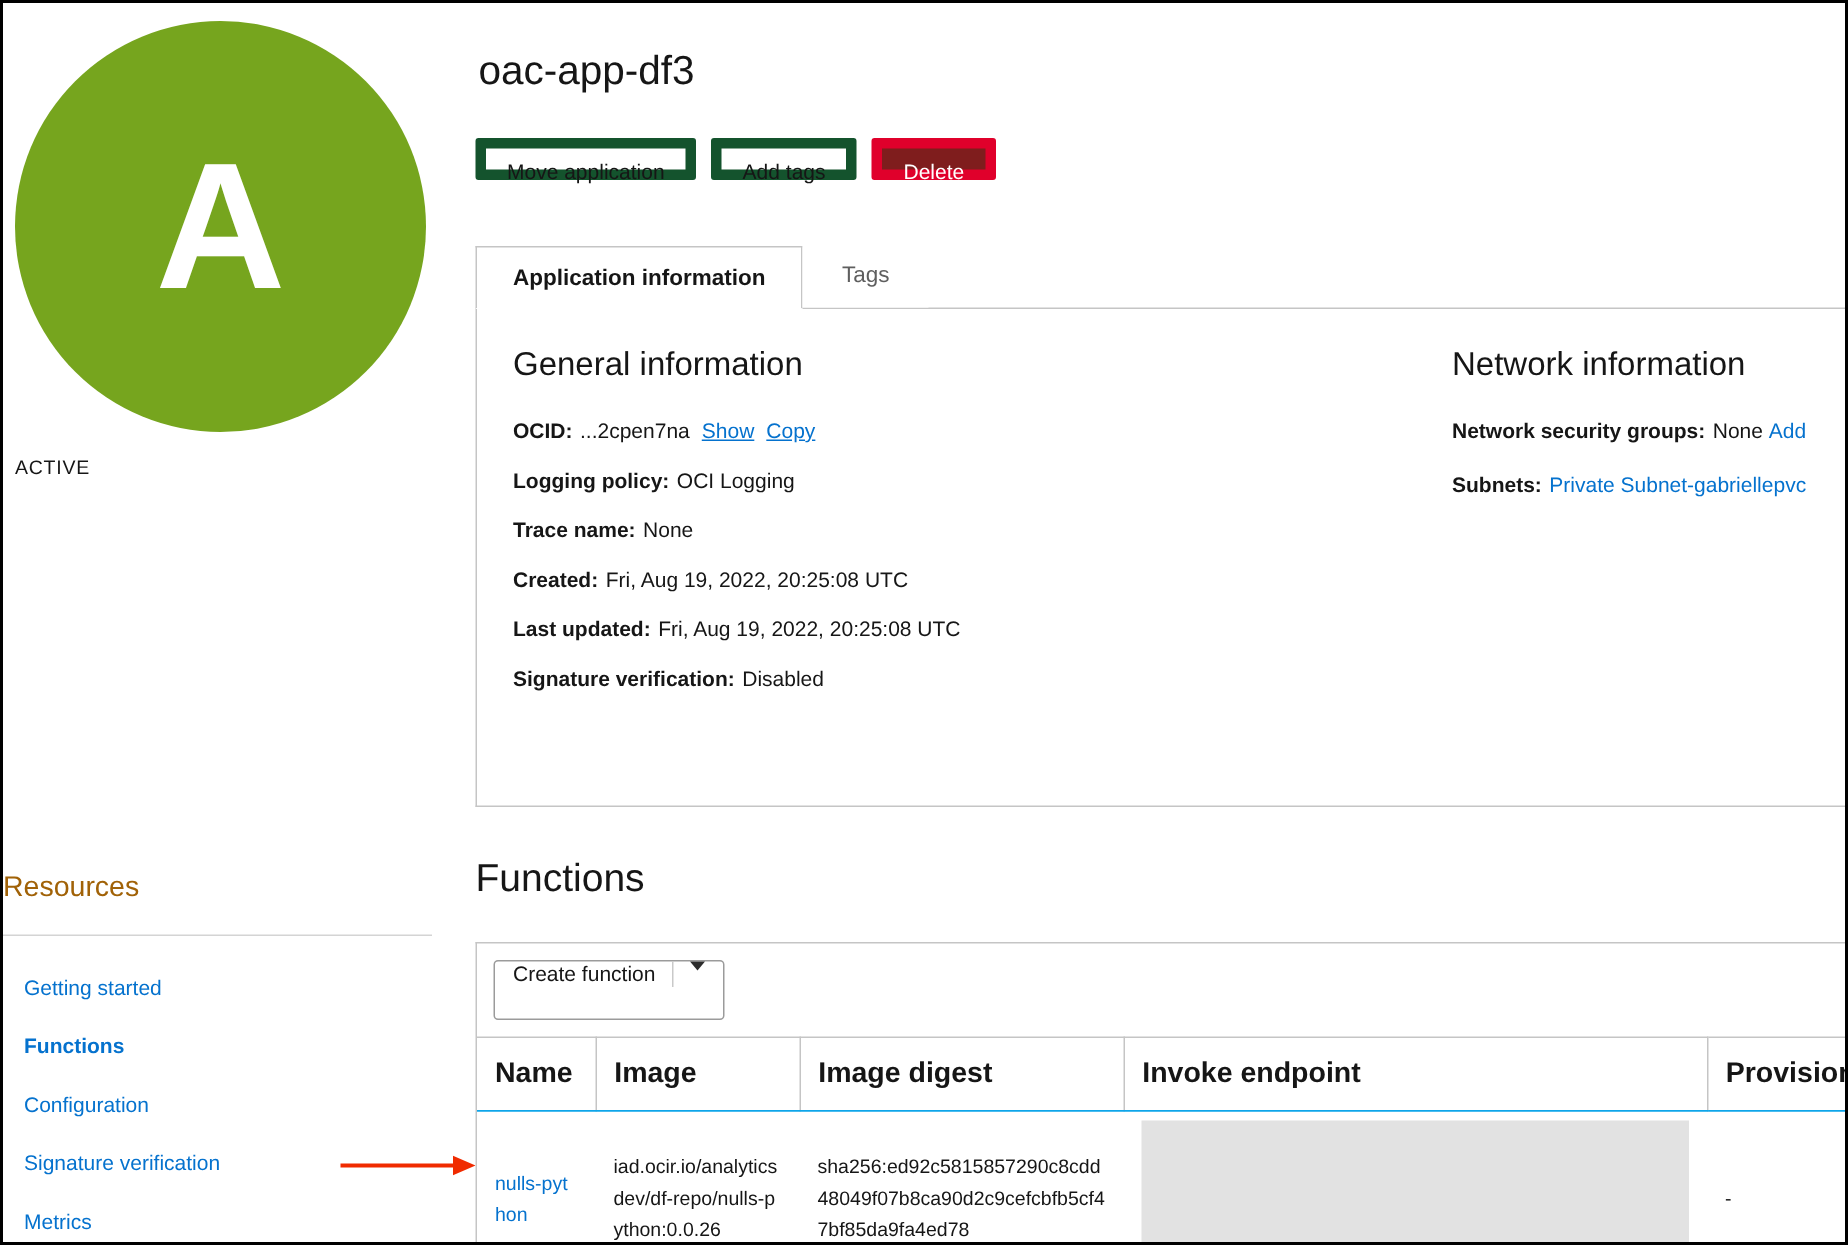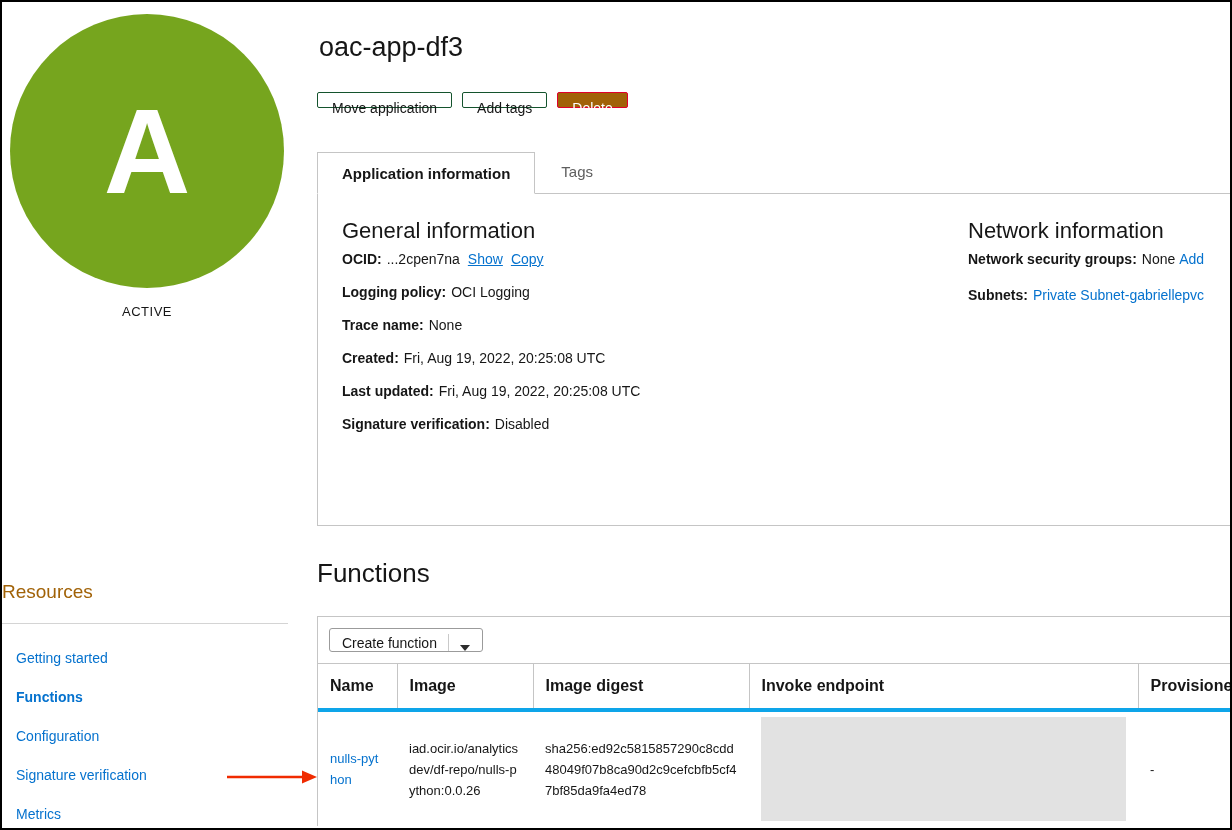--- a/index.html
+++ b/index.html
@@ -17,21 +17,21 @@
   .left-col { position: absolute; top: 0; left: 0; width: 315px; height: 100%; }
   .avatar {
     position: absolute; top: 12px; left: 8px;
     width: 274px; height: 274px; border-radius: 50%;
     background: #76a51e;
     display: flex; align-items: center; justify-content: center;
   }
   .avatar-letter { color: #fff; font-size: 120px; font-weight: bold; line-height: 1; }
   .status-label {
     position: absolute; top: 302px; left: 8px; width: 274px;
-    text-align: center; font-size: 13px; letter-spacing: .5px; color: #161616;
+    font-size: 13px; letter-spacing: .5px; color: #161616;
   }
   .resources-heading {
     position: absolute; top: 579px; left: 0;
     font-size: 19px; font-weight: 400; color: #a16207;
   }
   .sidebar-divider {
     position: absolute; top: 621px; left: 0; width: 286px;
     border-top: 1px solid #d4d4d4;
   }
   .res-nav { position: absolute; top: 637px; left: 0; width: 300px; }
@@ -42,68 +42,68 @@
   .nav-item.active { font-weight: bold; }
   .pointer-arrow { position: absolute; left: 224px; top: 766px; }
 
   
   .main-col { position: absolute; top: 0; left: 315px; right: 0; height: 100%; }
   .page-title { font-size: 27px; font-weight: 400; margin: 30px 0 12px 2px; color: #161616; }
 
   .btn-row { display: flex; gap: 10px; margin-top: 29px; }
   .btn {
     font-family: inherit; font-size: 14px; color: #161616;
-    background: #fff; border: 1px solid #14532d; border-radius: 2px;
+    background: #fff; border: 7px solid #14532d; border-radius: 2px;
     padding: 7px 14px; height: 16px; cursor: pointer;
   }
-  .btn-danger { background: #a16207; border-color: #e0002b; color: #fff; }
+  .btn-danger { background: #7f1d1d; border-color: #e0002b; color: #fff; }
 
   .tabs { display: flex; align-items: flex-end; margin-top: 43px; position: relative; z-index: 2; }
   .tab { font-size: 15px; padding: 12px 24px; height: 42px; cursor: pointer; background: #fff; }
   .tab.active {
     border: 1px solid #c5c5c5; border-bottom: 1px solid #fff;
     font-weight: bold; margin-bottom: -1px;
   }
   .tab.inactive { color: #5f5f5f; padding: 12px 26px; }
 
   .tab-panel {
     border: 1px solid #c5c5c5; border-right: none;
     height: 333px; padding: 24px 0 0 24px; display: flex; background: #fff;
   }
   .gi-col { width: 626px; flex: none; }
   .net-col { flex: 1; min-width: 0; }
-  .section-heading { font-size: 22px; font-weight: 400; color: #161616; margin-bottom: 6px; }
+  .section-heading { font-size: 22px; font-weight: 400; color: #161616; margin-bottom: 22px; }
   .field-row { font-size: 14px; line-height: 19px; margin-bottom: 14px; white-space: nowrap; }
   .field-label { font-weight: bold; margin-right: 5px; }
   .field-value { font-weight: normal; }
   .link { color: #0572ce; text-decoration: none; cursor: pointer; }
   .link.underline { text-decoration: underline; margin-left: 8px; }
   .net-row { font-size: 14px; line-height: 19px; margin-bottom: 17px; white-space: nowrap; overflow: hidden; }
 
   .functions-heading { font-size: 26px; font-weight: 400; margin-top: 32px; }
   .functions-box { margin-top: 27px; border: 1px solid #c5c5c5; border-right: none; border-bottom: none; }
   .fn-toolbar { padding: 11px; }
   .create-btn {
-    display: inline-flex; align-items: flex-end; gap: 11px;
+    display: inline-flex; align-items: flex-start; gap: 11px;
     font-family: inherit; font-size: 14px; color: #161616;
     background: #fff; border: 1px solid #9b9b9b; border-radius: 3px;
-    padding: 0 12px; height: 24px; cursor: pointer;
+    padding: 0 12px; height: 40px; cursor: pointer;
   }
   .caret-sep { width: 1px; height: 17px; background: #c9c9c9; }
   .caret-down {
     width: 0; height: 0;
     border-left: 5px solid transparent; border-right: 5px solid transparent;
     border-top: 6px solid #2c2c2c;
   }
 
   table.fn-table { width: 100%; border-collapse: collapse; table-layout: fixed; }
   .fn-table th {
-    text-align: left; font-size: 16px; font-weight: bold;
+    text-align: left; font-size: 19px; font-weight: bold;
     padding: 13px 12px; height: 44px;
-    border-top: 1px solid #c5c5c5; border-bottom: 4px solid #0ea5e9;
+    border-top: 1px solid #c5c5c5; border-bottom: 1px solid #0ea5e9;
     border-right: 1px solid #c5c5c5;
     white-space: nowrap; overflow: hidden;
   }
   .fn-table th:last-child { border-right: none; }
   .fn-table td {
     vertical-align: middle; font-size: 13px; line-height: 21px;
     padding: 0 12px; height: 116px; word-break: break-all; color: #161616;
   }
   .redacted-block { background: #e2e2e2; width: 100%; height: 104px; }
 </style>

